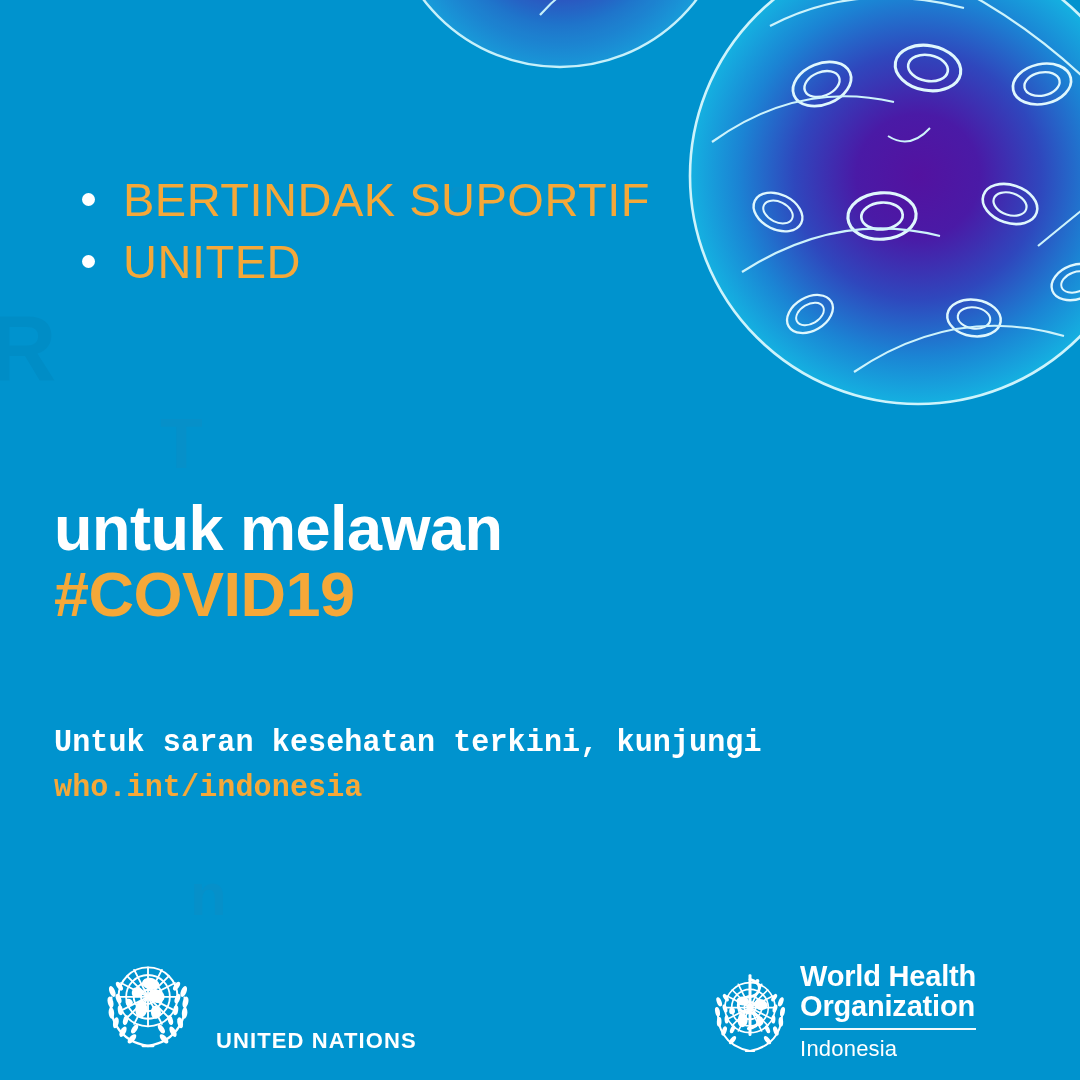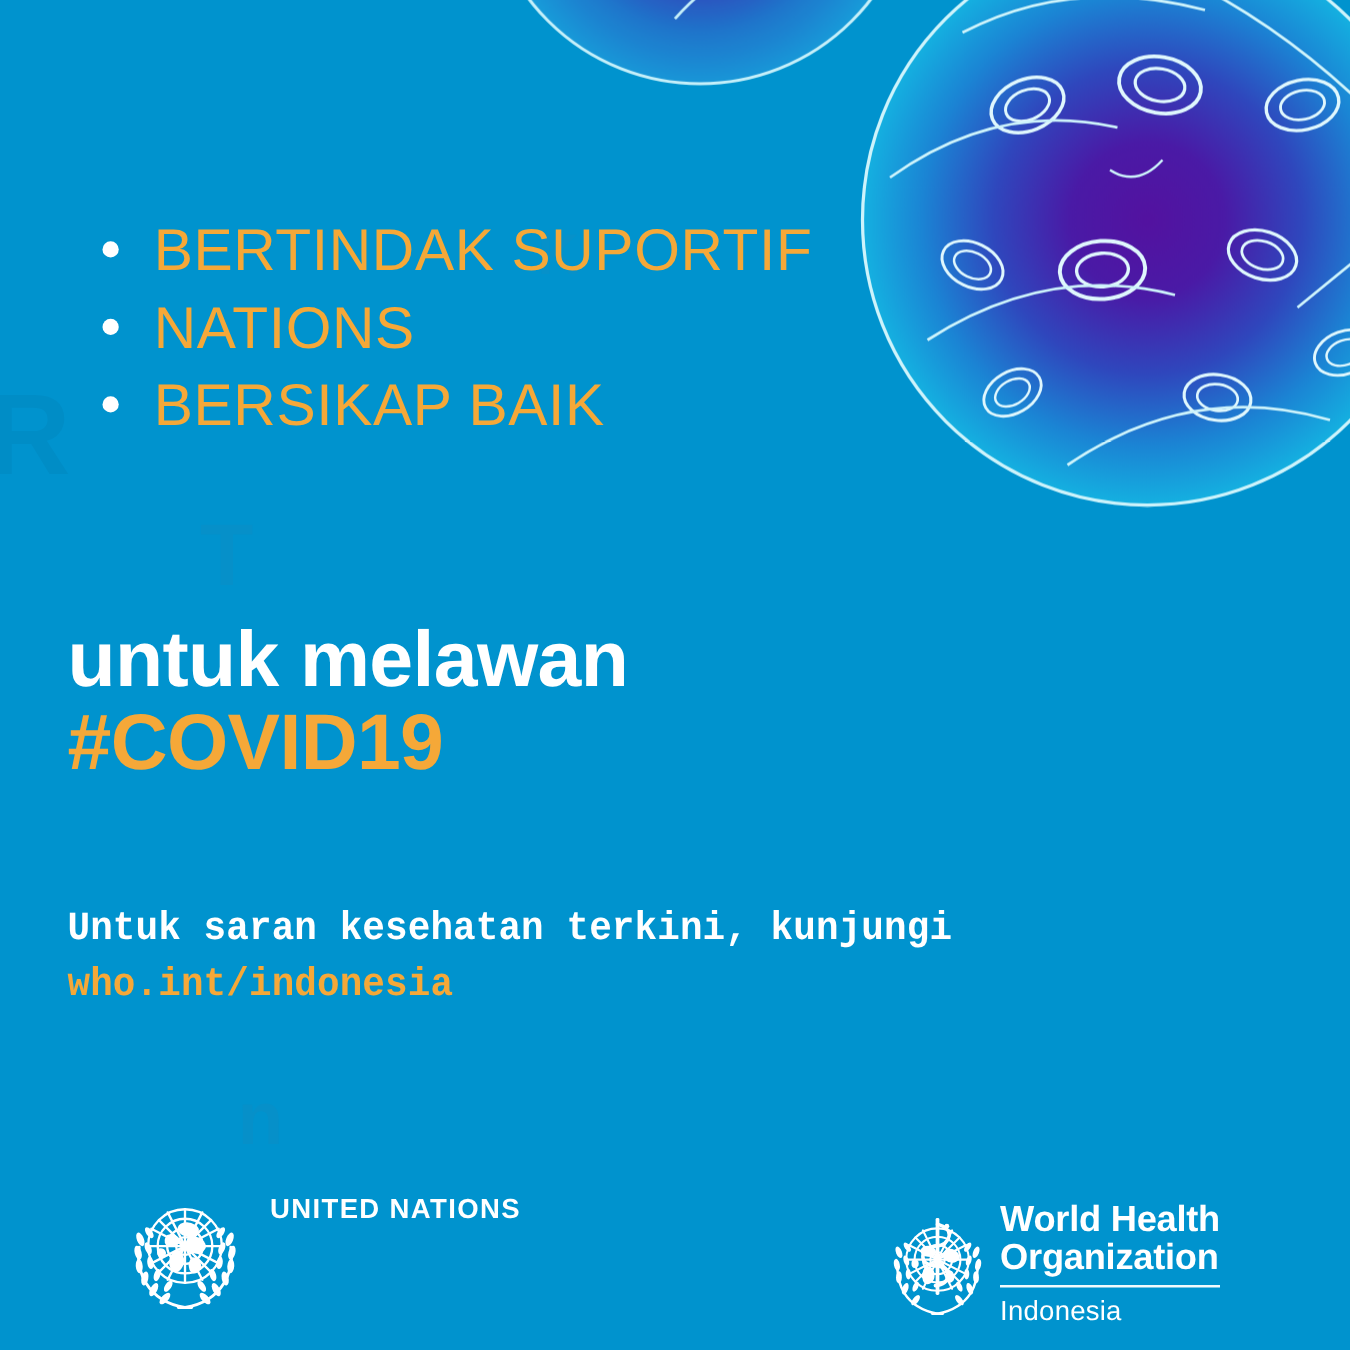--- a/index.html
+++ b/index.html
@@ -106,21 +106,21 @@
     transform-origin:left center;
   }
   .adv-white { color:#ffffff; }
   .adv-orange{ color:#f5a838; }
 
   
   #un-logo {
     position:absolute;
     left:94px; bottom:26px;
     display:flex;
-    align-items:flex-start;
+    align-items:flex-end;
     z-index:5;
   }
   #un-logo .emblem { width:108px; height:100px; flex:0 0 108px; }
   #un-logo .wordmark {
     margin-left:14px;
     color:#ffffff;
     font-size:22px;
     font-weight:bold;
     letter-spacing:1.1px;
     white-space:nowrap;
@@ -264,25 +264,21 @@
     </g>
   </svg>
 
   <ul id="bullet-list">
     <li class="bullet-row">
       <span class="bullet-dot"></span>
       <span class="bullet-text">BERTINDAK SUPORTIF</span>
     </li>
     <li class="bullet-row">
       <span class="bullet-dot"></span>
-      <span class="bullet-text">NATIONS</span>
-    </li>
-    <li class="bullet-row">
-      <span class="bullet-dot"></span>
-      <span class="bullet-text">BERSIKAP BAIK</span>
+      <span class="bullet-text">UNITED</span>
     </li>
   </ul>
 
   <div id="headline">
     <div class="headline-line hl-white">untuk melawan</div>
     <div class="headline-line hl-orange">#COVID19</div>
   </div>
 
   <div id="advice">
     <div class="advice-line adv-white">Untuk saran kesehatan terkini, kunjungi</div>

